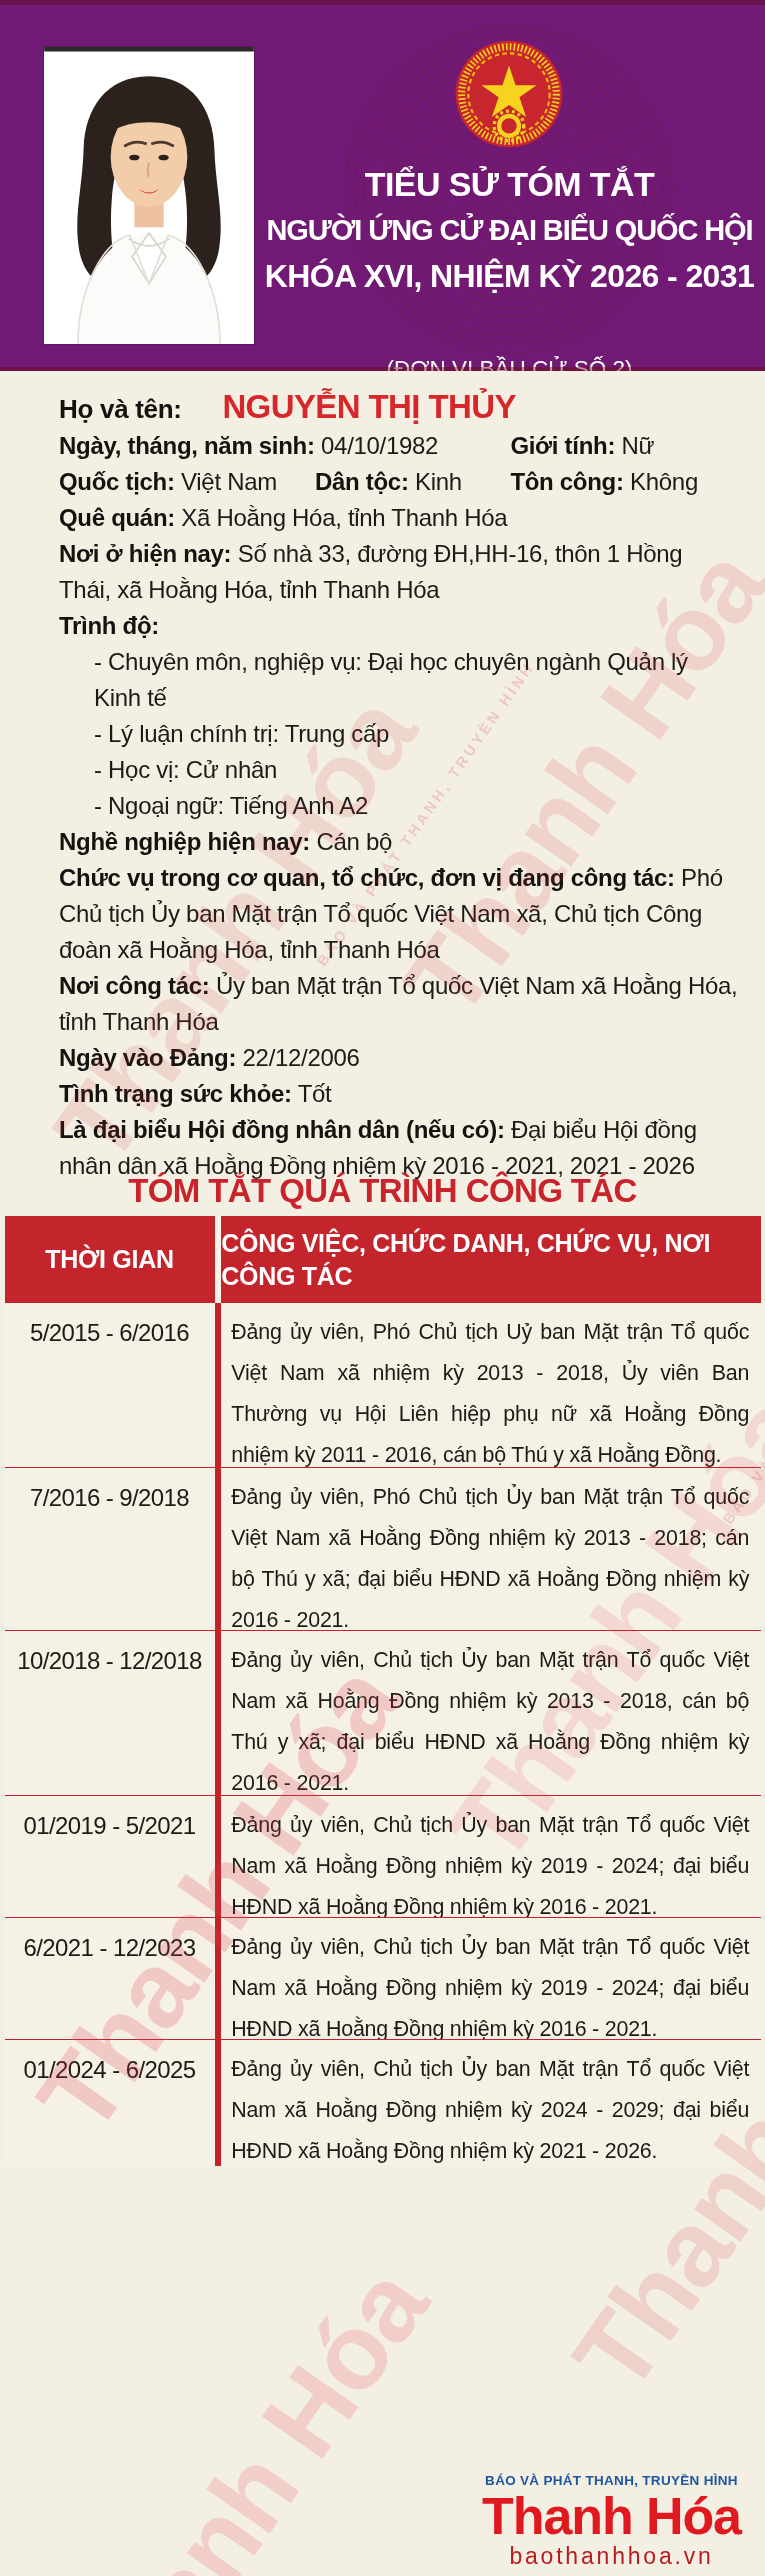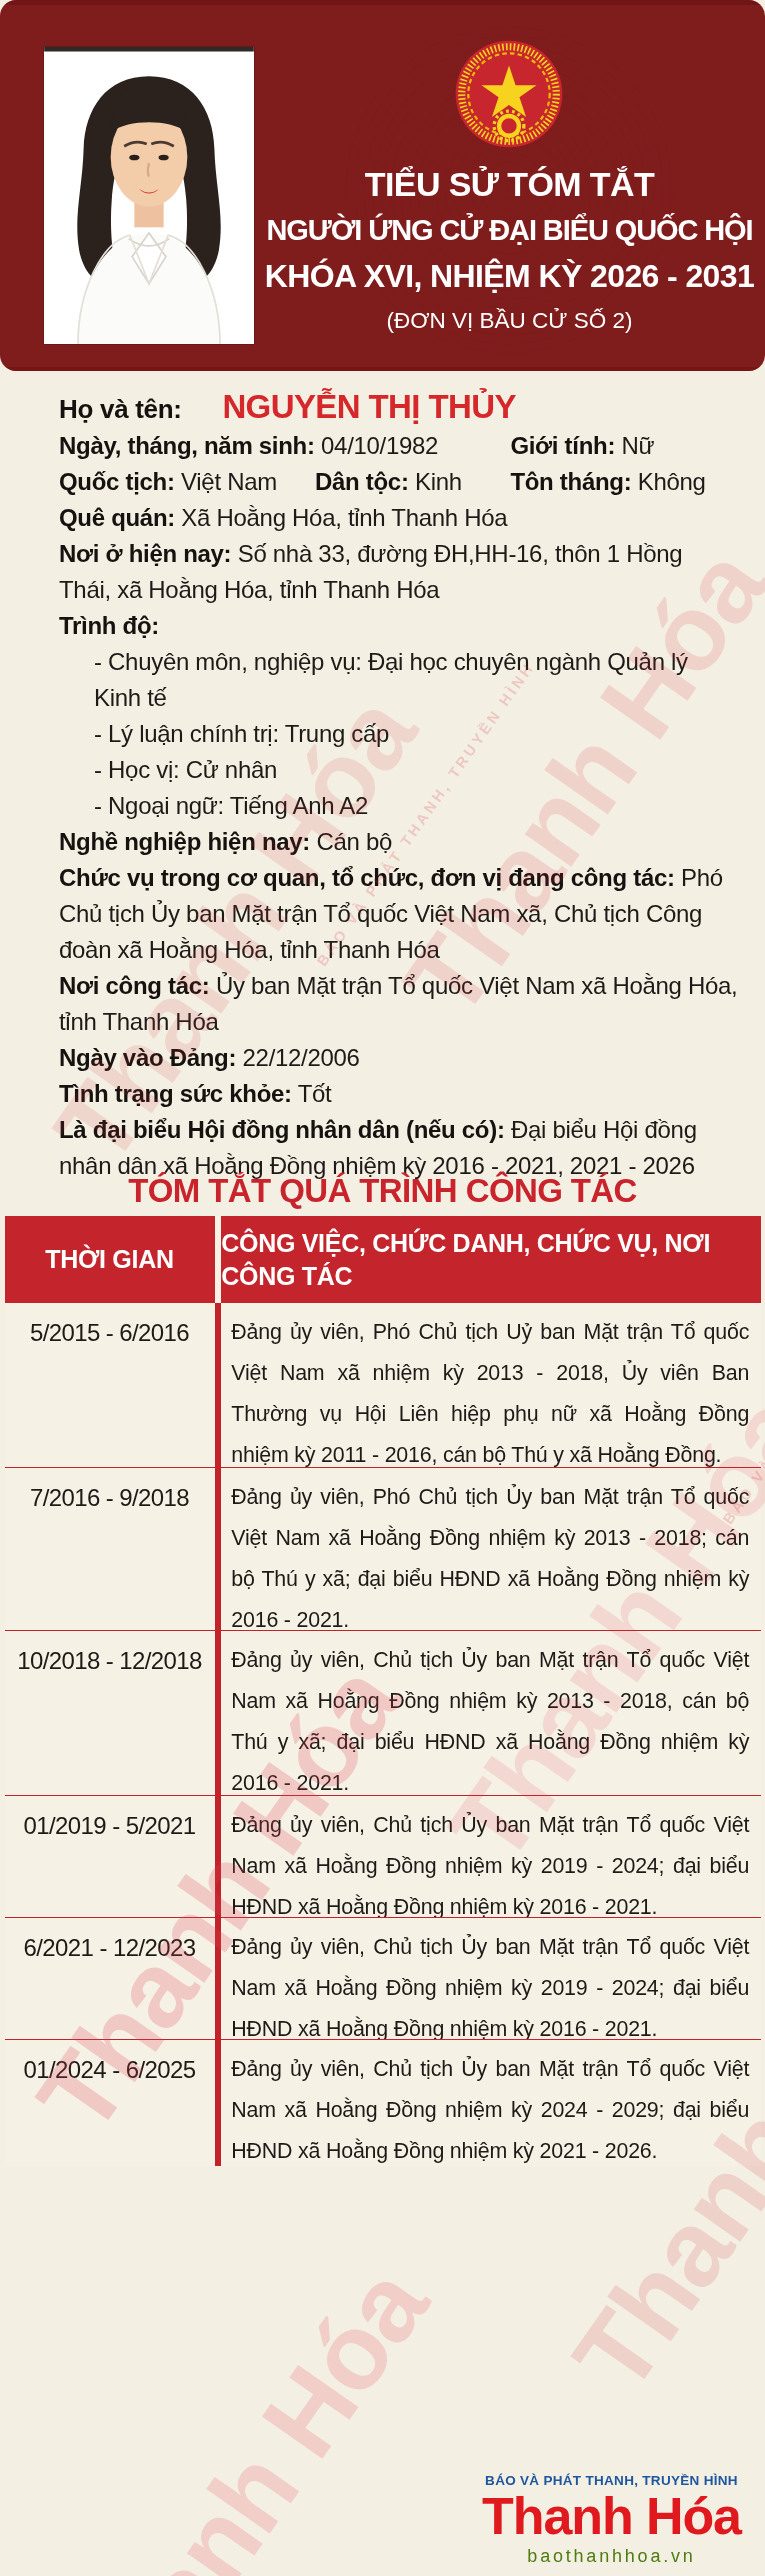--- a/index.html
+++ b/index.html
@@ -5,21 +5,21 @@
   html,body{margin:0;padding:0;}
   body{
     width:765px;height:2576px;position:relative;overflow:hidden;
     background:#F4EFE3;
     font-family:"Liberation Sans","DejaVu Sans",sans-serif;
     color:#1d1a17;
   }
   
   .header{
     position:absolute;left:0;top:0;width:765px;height:371px;
-    background:#7f1d1d;overflow:hidden;border-radius:16px;
+    background:#701a75;overflow:hidden;
   }
   .header::before{
     content:"";position:absolute;left:0;top:0;width:100%;height:5px;
     background:rgba(90,8,12,.35);
   }
   .header::after{
     content:"";position:absolute;left:0;bottom:0;width:100%;height:4px;
     background:rgba(110,10,16,.45);
   }
   .drum-circle{
@@ -38,21 +38,21 @@
     position:absolute;left:454px;top:39px;width:110px;height:110px;
   }
   .emblem svg{display:block;width:100%;height:100%;}
   .header-titles{
     position:absolute;left:256px;top:161px;width:507px;text-align:center;
     color:#ffffff;font-weight:bold;
   }
   .ht1{font-size:34px;letter-spacing:-0.6px;line-height:46px;}
   .ht2{font-size:29px;letter-spacing:-1.1px;line-height:46px;}
   .ht3{font-size:32px;letter-spacing:-0.6px;line-height:47px;}
-  .ht4{font-size:22.5px;font-weight:normal;letter-spacing:0;line-height:41px;}
+  .ht4{font-size:22.5px;font-weight:normal;letter-spacing:0;line-height:41px;margin-top:48px;}
   
   .wm{position:absolute;z-index:6;pointer-events:none;font-weight:bold;white-space:nowrap;}
   .wm-big{font-size:107px;letter-spacing:-1.7px;}
   .wm-small{font-size:14.7px;letter-spacing:3.4px;}
   
   .info{
     position:absolute;left:8px;top:371px;width:765px;height:803px;
     padding:14.7px 34px 0 51px;box-sizing:border-box;
     font-size:24px;letter-spacing:-0.3px;
   }
@@ -100,21 +100,21 @@
   .r5{height:122px}.r6{height:122px}.r7{height:126px}
   .r8{height:167px;background:#C4252D;color:#fff;border-bottom:none;}
   .r8 .tc-div{background:#FDFBF4;}
   
   .footer{
     position:absolute;left:0;top:2459px;width:765px;height:117px;background:#F4EFE3;
   }
   .logo-block{position:absolute;right:24px;top:13.5px;width:259px;text-align:center;}
   .logo-agency{color:#1E56A0;font-weight:bold;font-size:13.5px;letter-spacing:0.3px;}
   .logo-name{color:#E0191E;font-weight:bold;font-size:52px;letter-spacing:-1.1px;line-height:56px;}
-  .logo-site{color:#4d7c0f;font-size:18px;letter-spacing:2.8px;line-height:25px;}
+  .logo-site{color:#b91c1c;font-size:23px;letter-spacing:2.8px;line-height:25px;}
 </style>
 </head>
 <body>
 
 <div class="header">
   <div class="drum-circle"></div>
 
   <div class="photo-frame">
     <svg viewBox="0 0 372 527">
       <rect x="0" y="0" width="372" height="527" fill="#ffffff"></rect>
@@ -189,21 +189,21 @@
   </div>
 
   <div class="iline">
     <span class="seg455">
       <b class="lbl">Quốc tịch:</b>
       <span>Việt Nam</span>
     </span><span class="seg335">
       <b class="lbl">Dân tộc:</b>
       <span>Kinh</span>
     </span><span>
-      <b class="lbl">Tôn tháng:</b>
+      <b class="lbl">Tôn công:</b>
       <span>Không</span>
     </span>
   </div>
 
   <div class="iline">
     <b class="lbl">Quê quán:</b>
     <span>Xã Hoằng Hóa, tỉnh Thanh Hóa</span>
   </div>
 
   <div class="iline">

